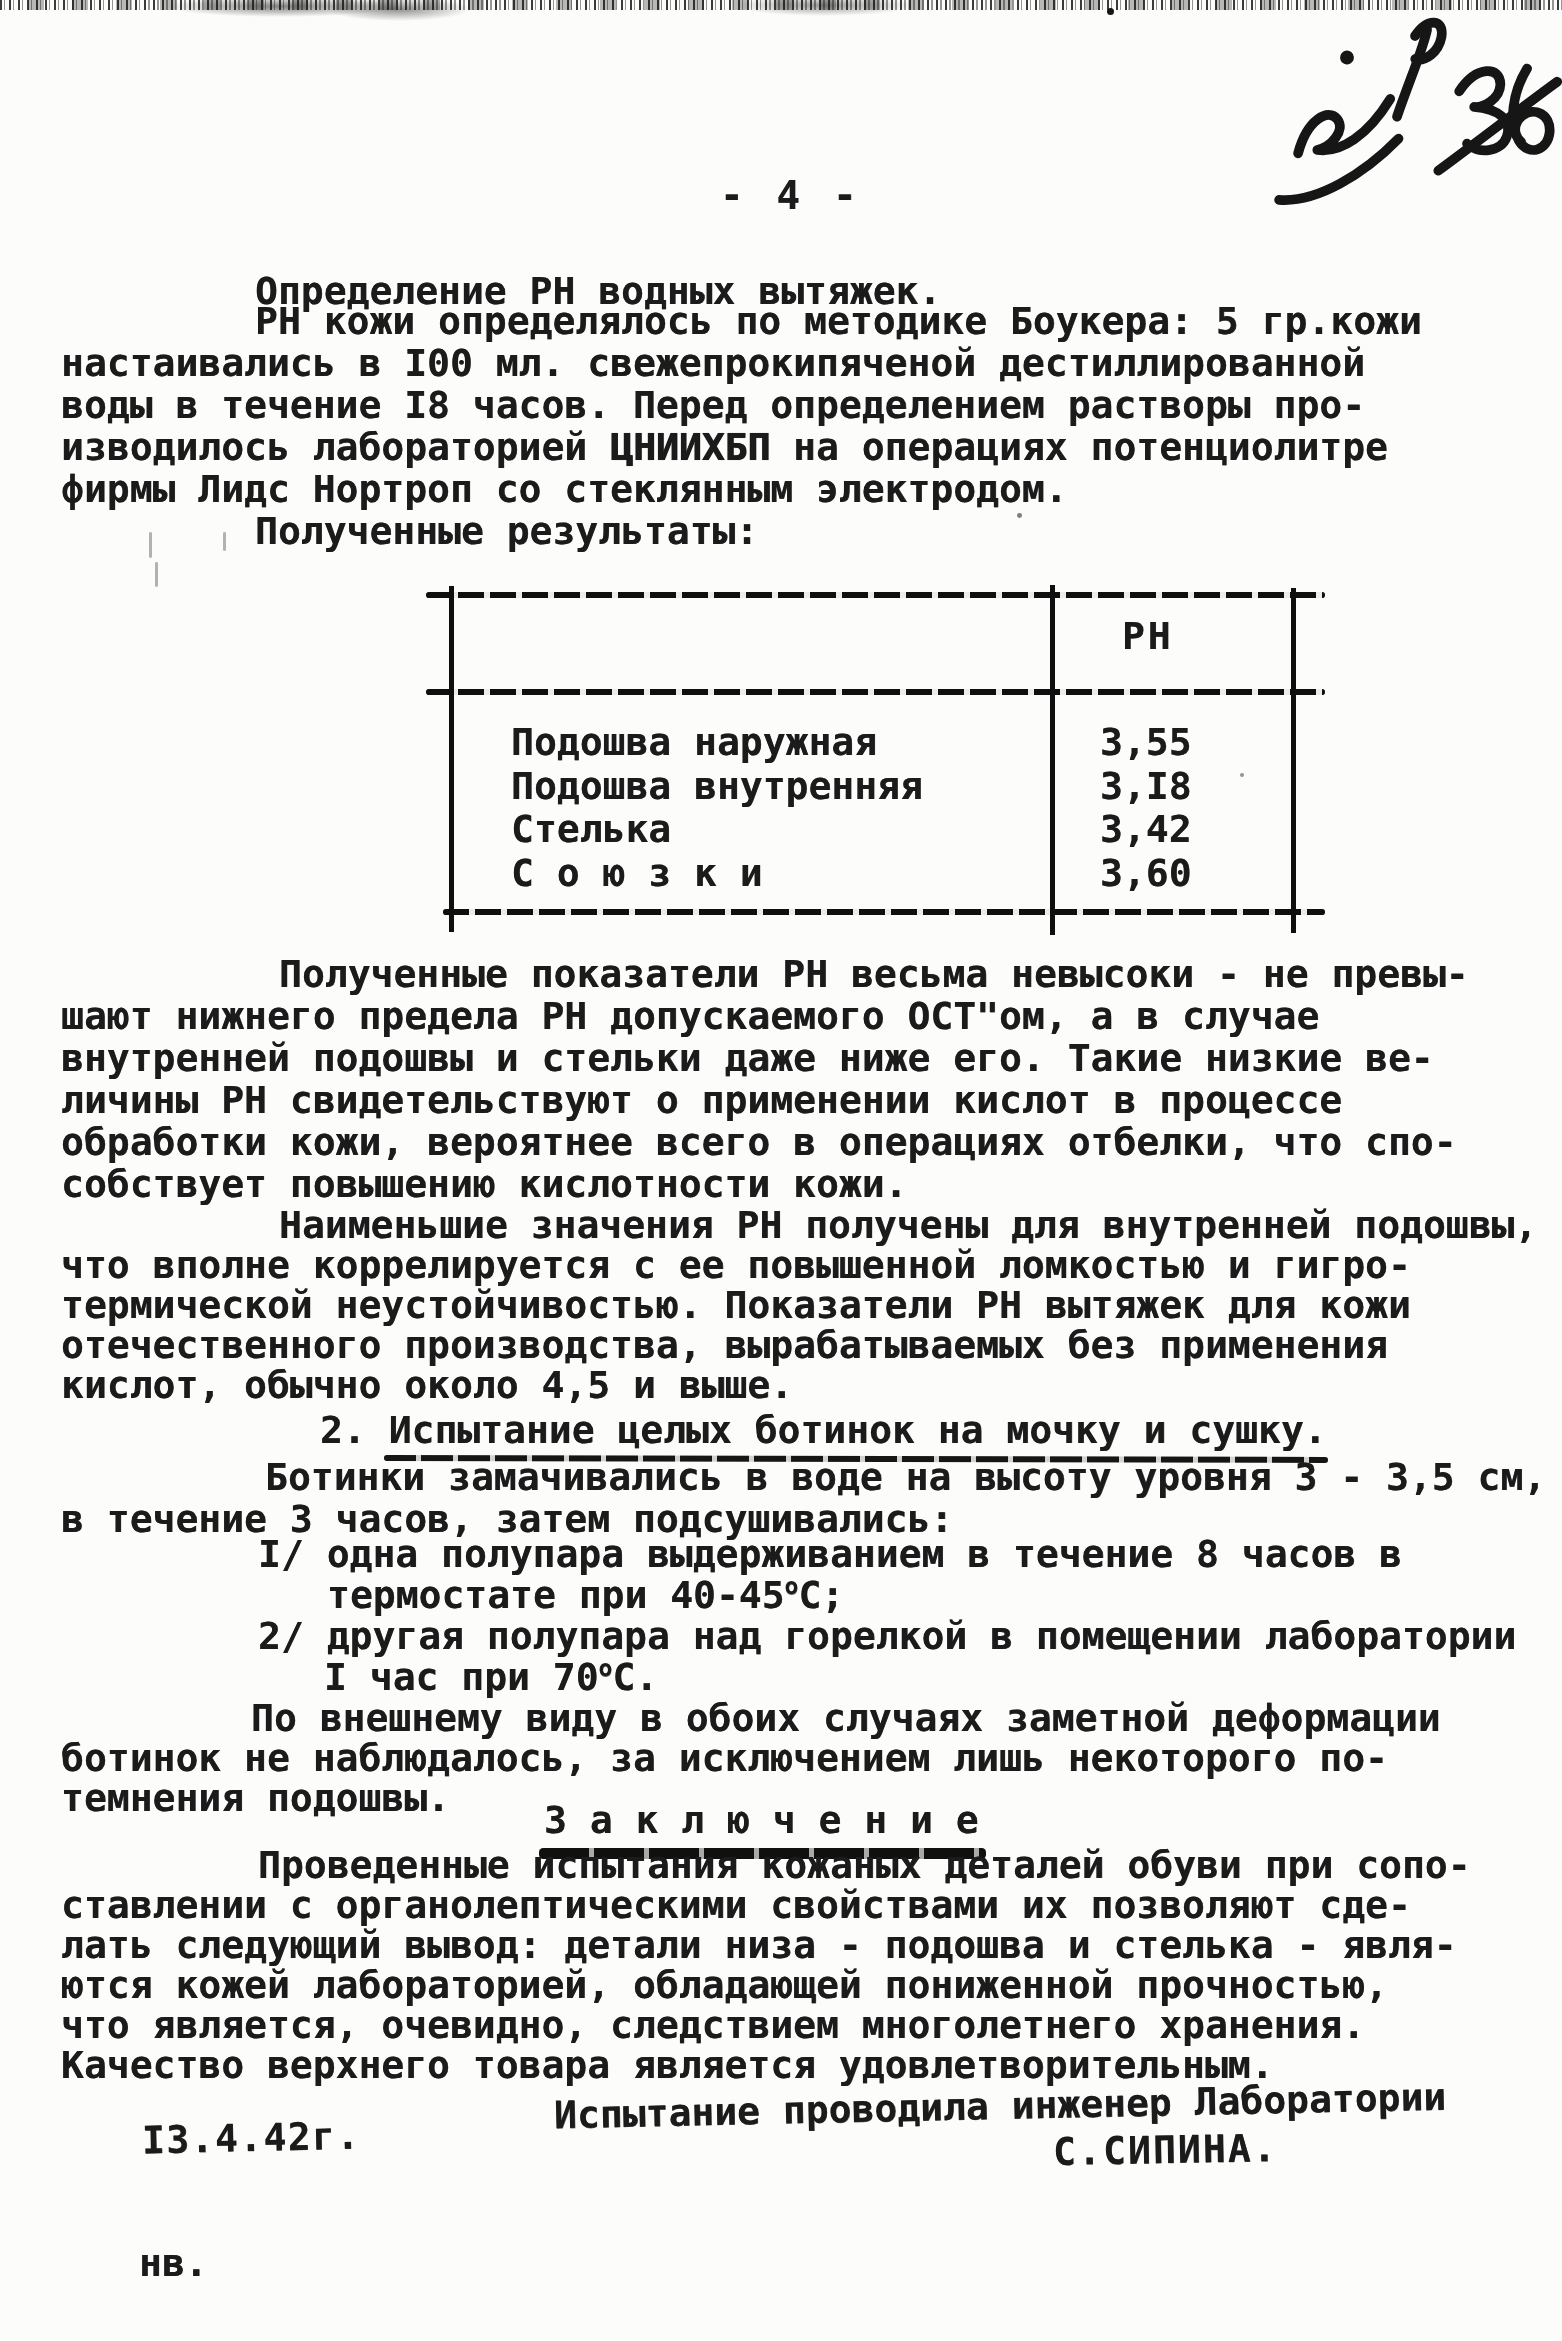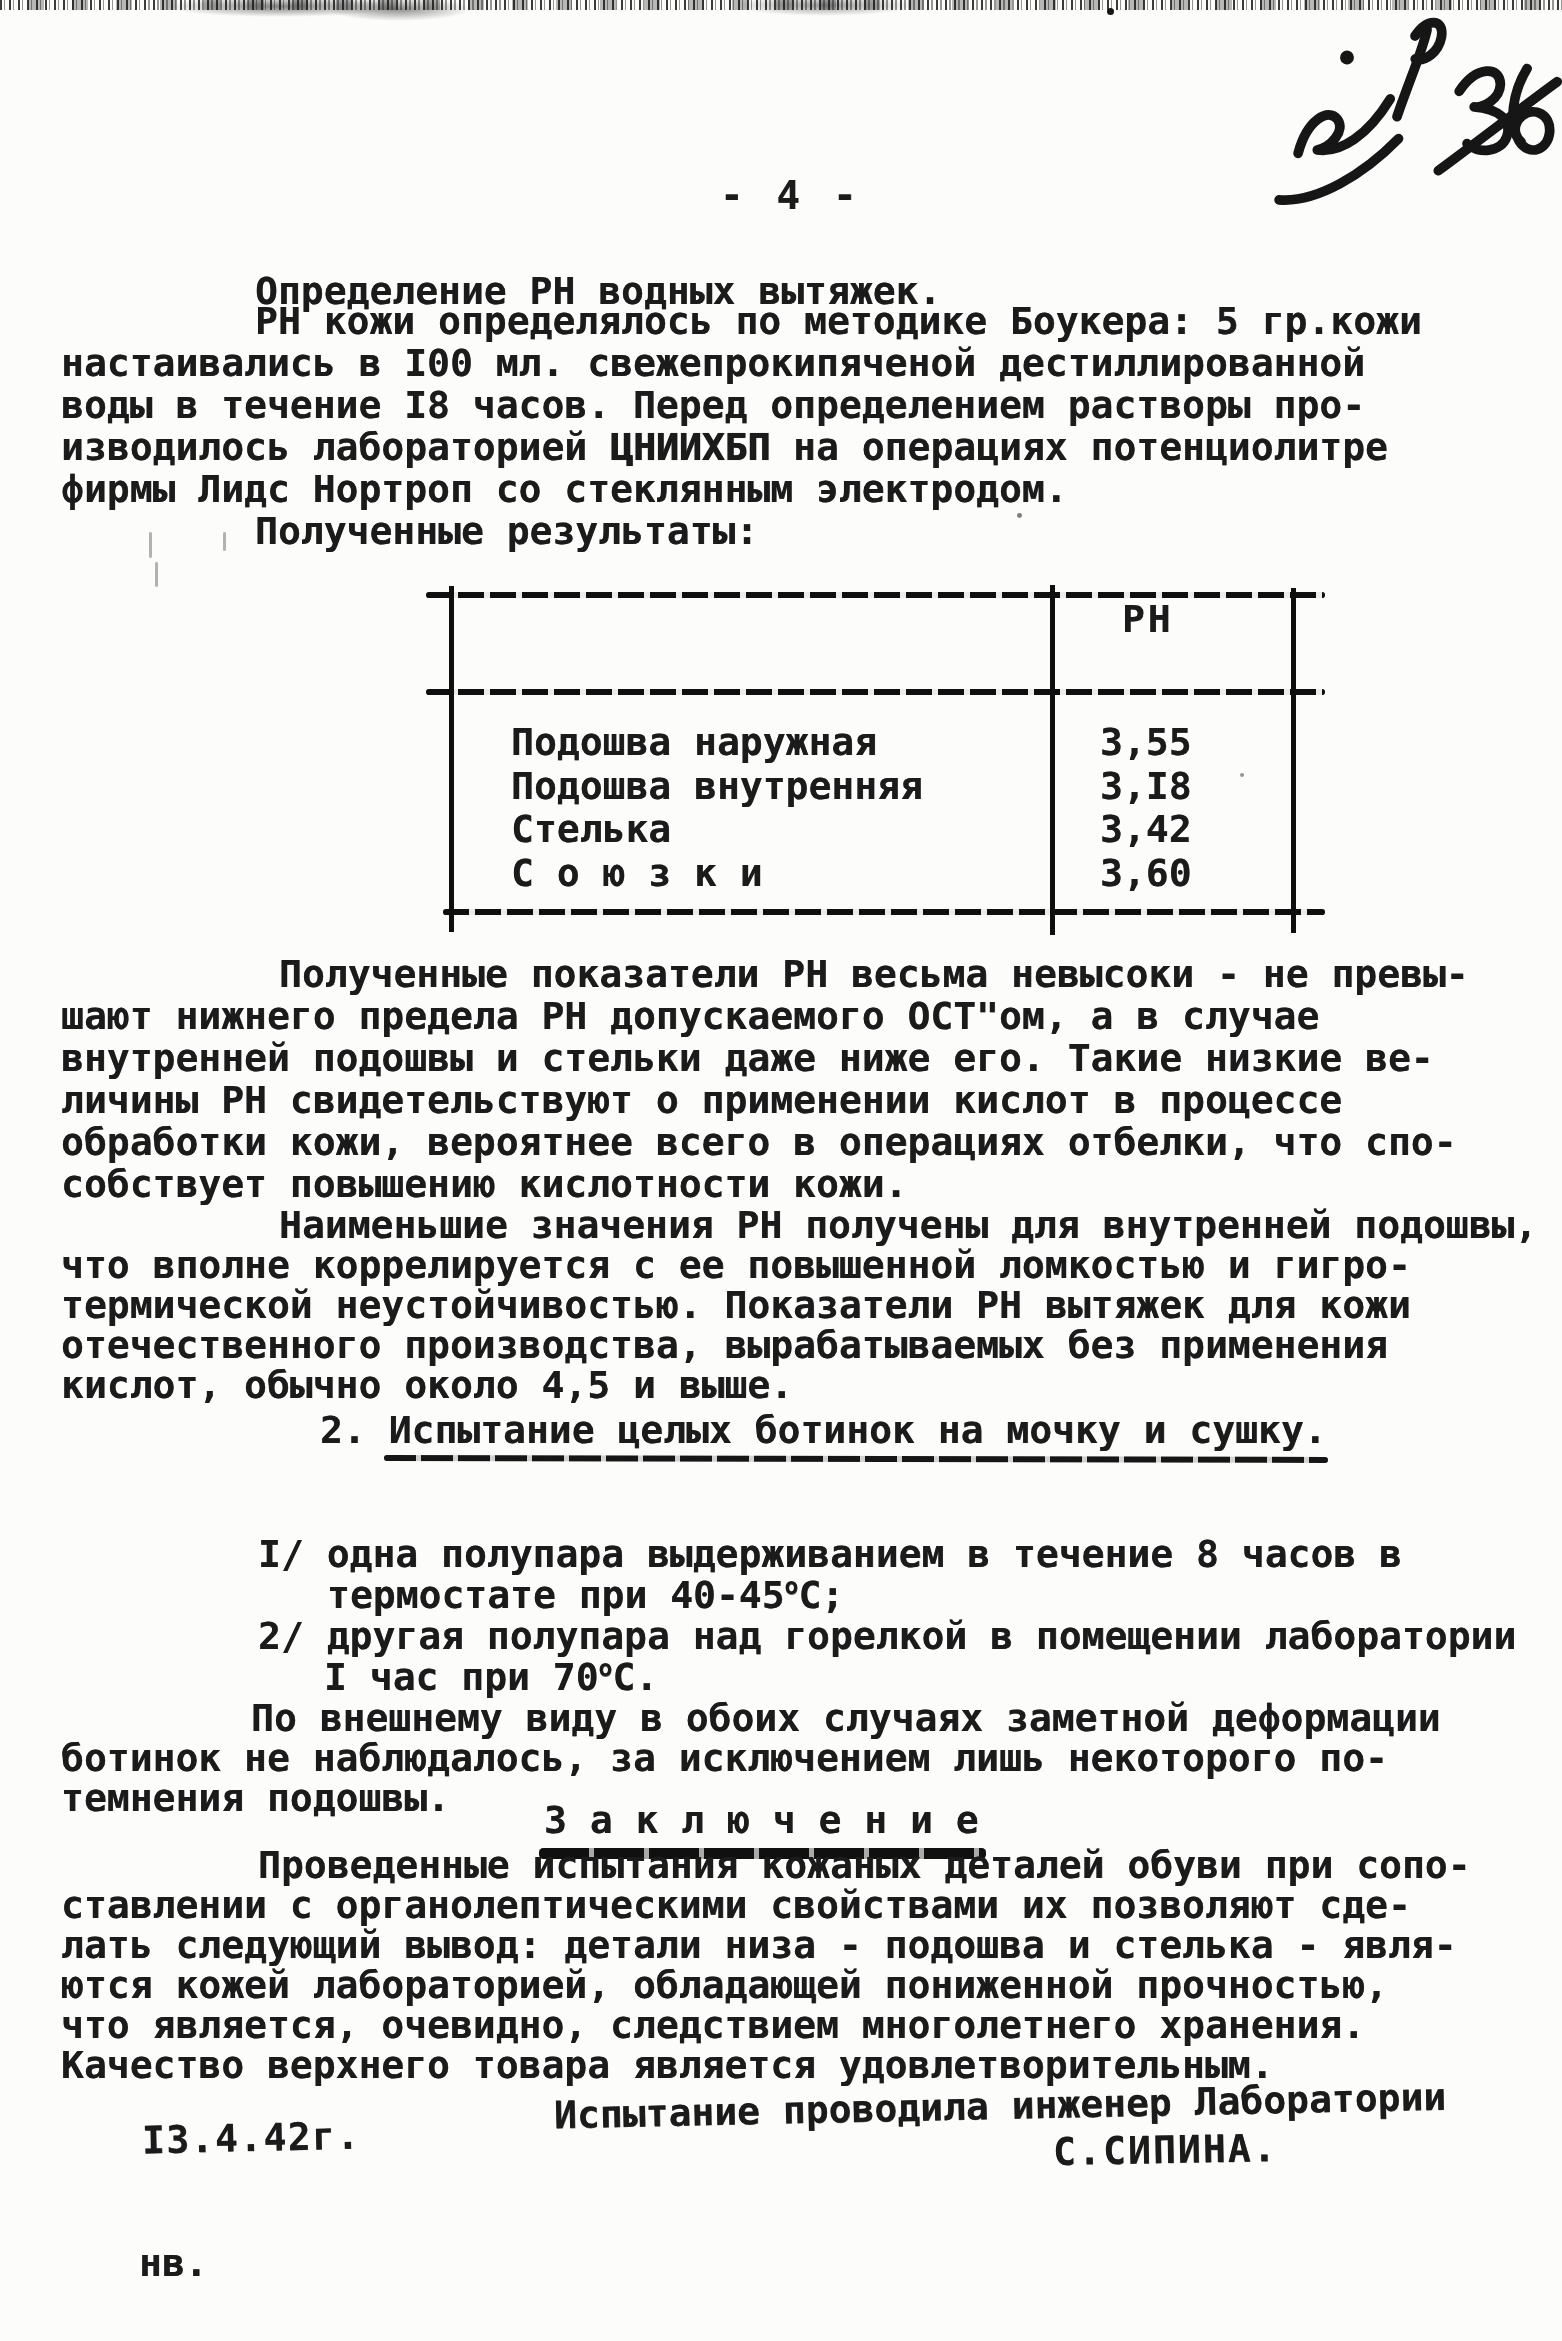--- a/index.html
+++ b/index.html
@@ -52,21 +52,21 @@
   #tbl{position:absolute;left:426px;top:585px;width:900px;height:350px;font-size:38px;}
   #tbl .hl{position:absolute;height:5.5px;border-radius:2.8px;
     background:repeating-linear-gradient(90deg,#0f0f0f 0 26px,rgba(15,15,15,.07) 26px 32px);}
   #tbl .vl{position:absolute;width:4.8px;background:#0f0f0f;}
   #hl-top{top:7px;left:0;width:899px;}
   #hl-sep{top:104px;left:0;width:899px;}
   #hl-bot{top:324px;left:17.3px;width:882px;}
   #vl-left{left:23px;top:1.4px;height:346px;}
   #vl-mid{left:624px;top:0;height:350px;}
   #vl-right{left:865px;top:2.8px;height:345px;}
-  #tblhead{position:absolute;left:696px;top:12px;letter-spacing:2.8px;}
+  #tblhead{position:absolute;left:696px;top:29px;letter-spacing:2.8px;}
   #tbody{position:absolute;left:0;top:0;width:100%;height:100%;}
   .trow{position:absolute;left:85px;width:804px;white-space:pre;}
   .trow .val{position:absolute;left:589px;top:0;}
 
   
   #noise{left:0;top:0;width:1562px;height:9.7px;
     background:
       repeating-linear-gradient(90deg,rgba(25,25,25,.85) 0 2.1px,rgba(25,25,25,0) 2.1px 4.2px,rgba(25,25,25,.45) 4.2px 5.5px,rgba(25,25,25,0) 5.5px 9px),
       repeating-linear-gradient(90deg,rgba(25,25,25,0) 0 28px,rgba(25,25,25,.30) 28px 44px);}
   .blob{position:absolute;}
@@ -152,20 +152,24 @@
   <div class="blk" id="p3">
       <div class="tl" style="padding-left: 218px;">Наименьшие значения РН получены для внутренней подошвы,</div>
       <div class="tl">что вполне коррелируется с ее повышенной ломкостью и гигро-</div>
       <div class="tl">термической неустойчивостью. Показатели РН вытяжек для кожи</div>
       <div class="tl">отечественного производства, вырабатываемых без применения</div>
       <div class="tl">кислот, обычно около 4,5 и выше.</div>
     </div>
 
   <div class="line1" id="h2"><span>2. </span><span class="hu">Испытание целых ботинок на мочку и сушку.</span></div>
 
+  <div class="blk" id="p4">
+      <div class="tl" style="padding-left: 204px;">Ботинки замачивались в воде на высоту уровня 3 - 3,5 см,</div>
+      <div class="tl">в течение 3 часов, затем подсушивались:</div>
+    </div>
   <div class="blk" id="li1">
       <div class="tl">I/ одна полупара выдерживанием в течение 8 часов в</div>
       <div class="tl" style="padding-left: 69px;"><span>термостате при 40-45</span><span class="sup">о</span><span>С;</span></div>
     </div>
   <div class="blk" id="li2">
       <div class="tl">2/ другая полупара над горелкой в помещении лаборатории</div>
       <div class="tl" style="padding-left: 66px;"><span>I час при 70</span><span class="sup">о</span><span>С.</span></div>
     </div>
   <div class="blk" id="p5">
       <div class="tl" style="padding-left: 190px;">По внешнему виду в обоих случаях заметной деформации</div>

